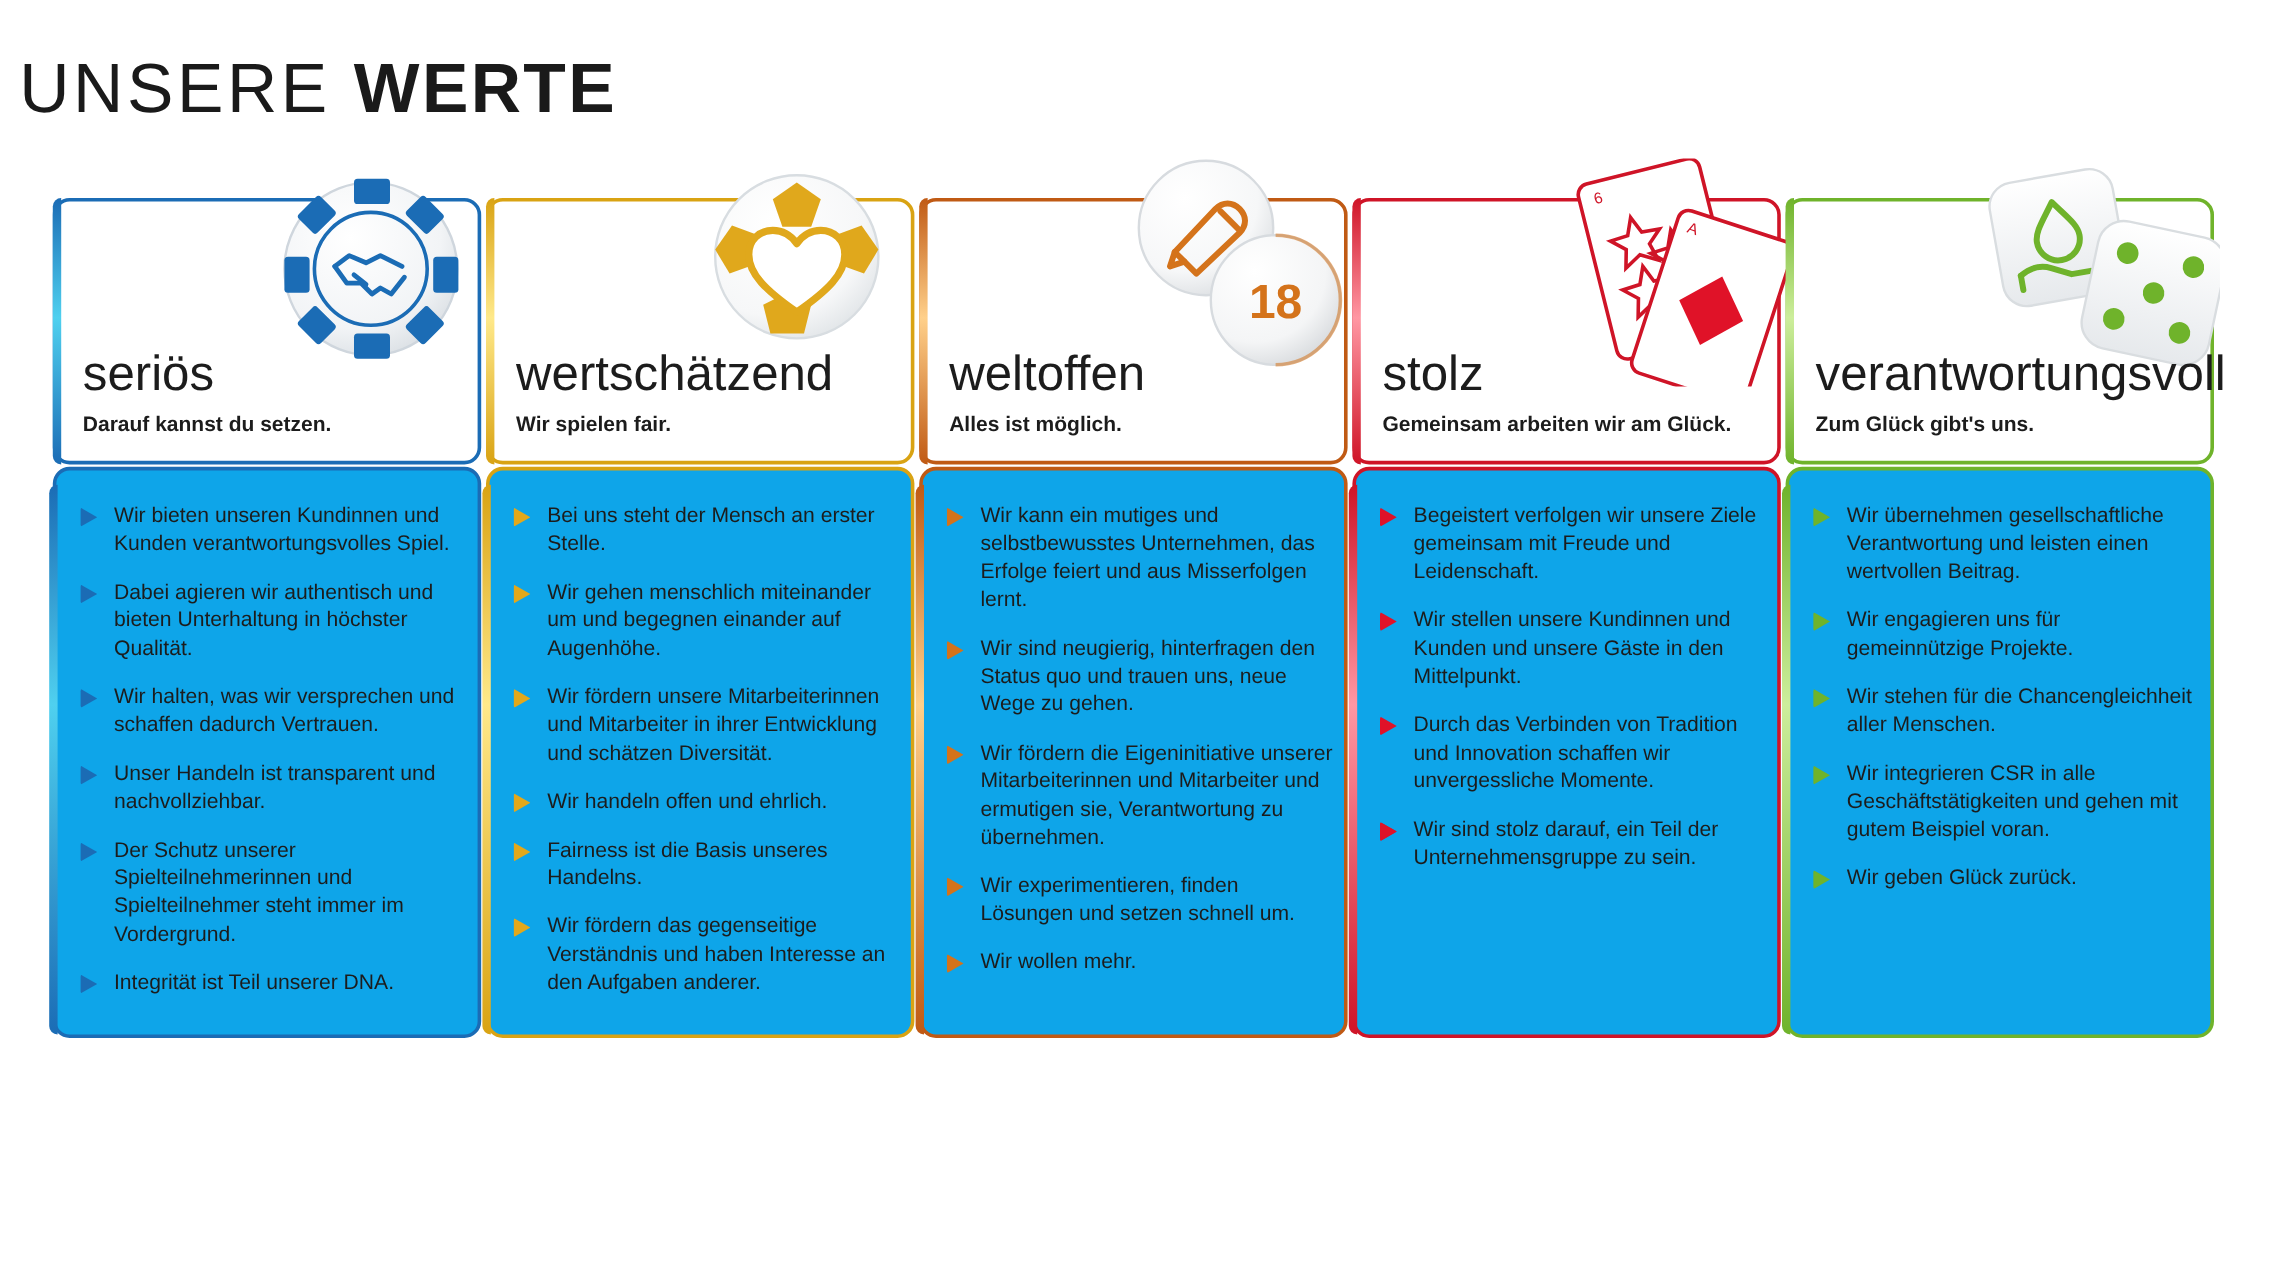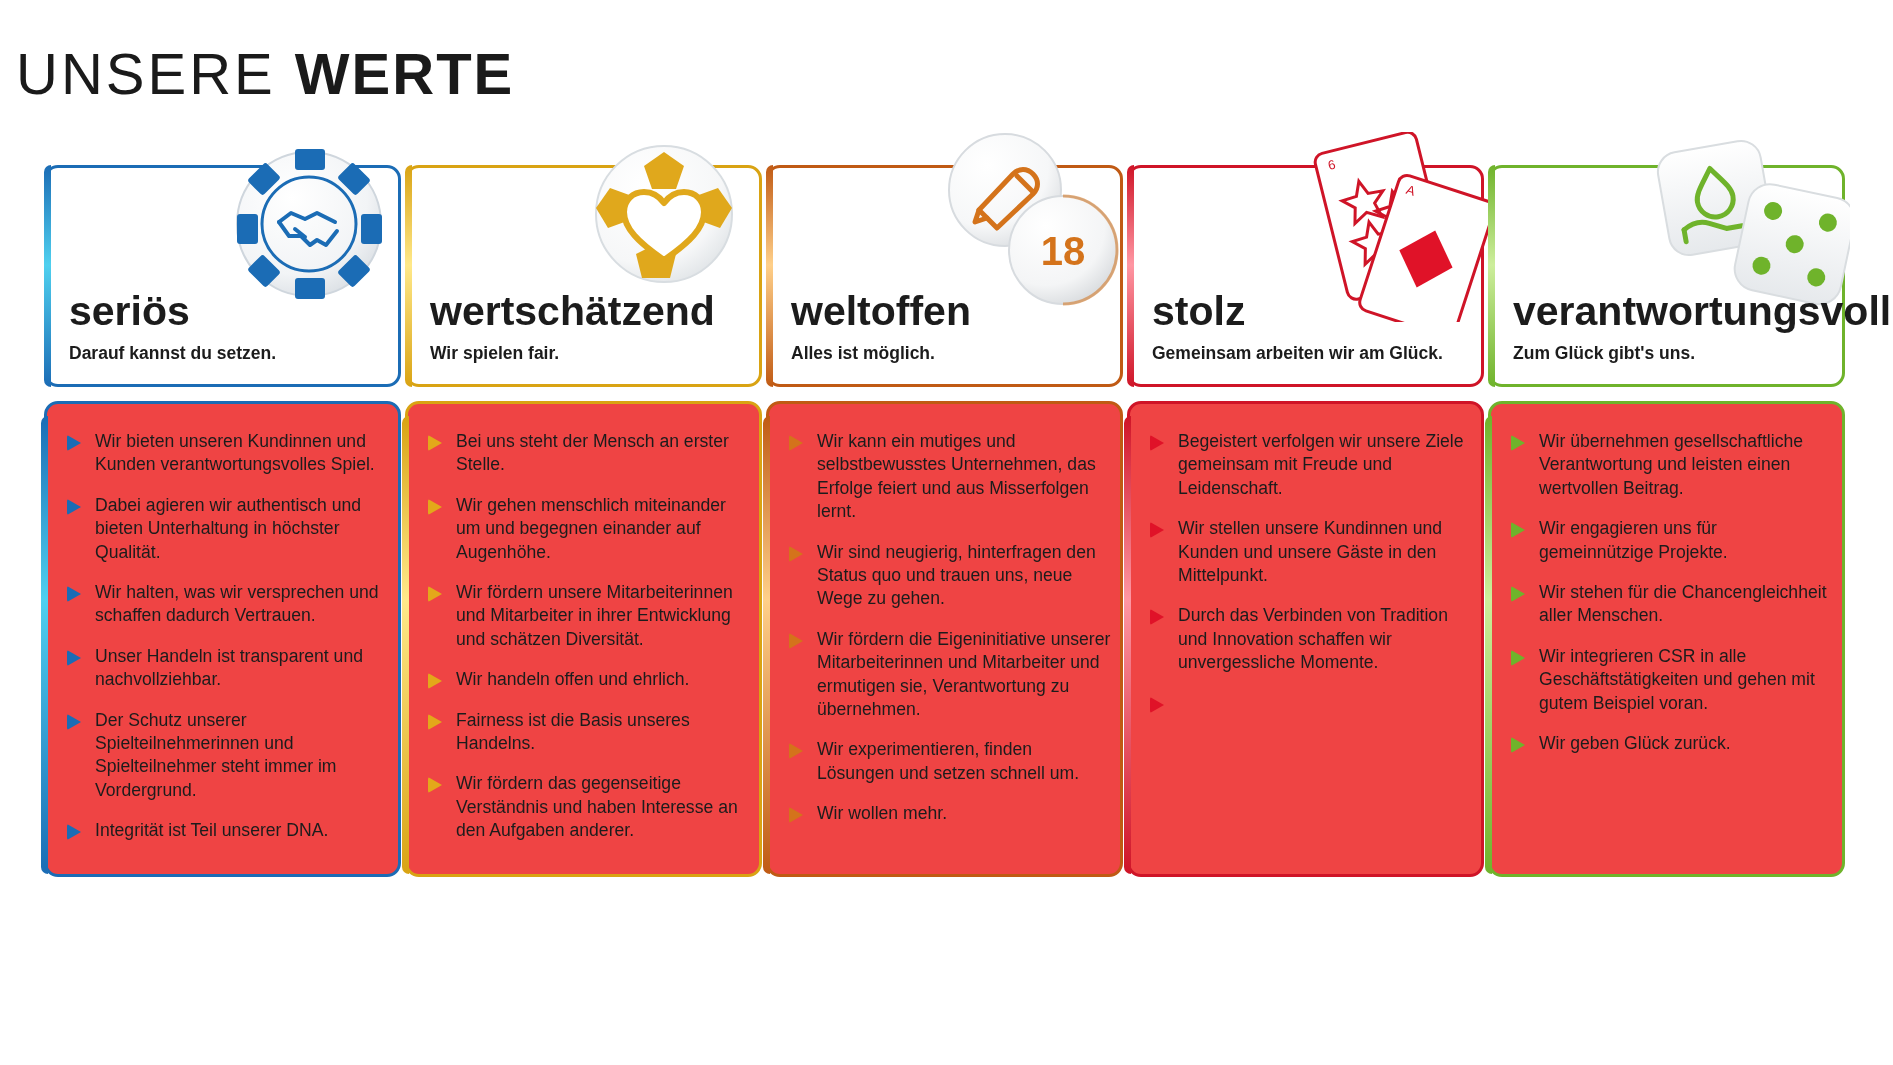--- a/index.html
+++ b/index.html
@@ -64,21 +64,21 @@
   }
   .head-inner {
     position: absolute;
     left: 22px;
     bottom: 20px;
     right: 14px;
     z-index: 3;
   }
   .head-title {
     font-size: 41px;
-    font-weight: 700;
+    font-weight: 400;
     color: #1c1c1c;
     line-height: 1.02;
     white-space: nowrap;
   }
   .head-sub {
     margin-top: 10px;
     font-size: 17.5px;
     font-weight: bold;
     color: #1c1c1c;
     white-space: nowrap;
@@ -90,25 +90,25 @@
     right: -8px;
     top: -36px;
     width: 215px;
     height: 190px;
     z-index: 2;
     pointer-events: none;
   }
 
   
   .body-card {
-    margin-top: 14px;
+    margin-top: 2px;
     min-height: 476px;
     border-radius: 14px;
     border: 3px solid #000;
-    background: #ef4444;
+    background: #0ea5e9;
     padding: 26px 7px 26px 18px;
   }
   .bullets {
     list-style: none;
     margin: 0;
     padding: 0;
   }
   .bullets li {
     position: relative;
     padding-left: 30px;
@@ -357,20 +357,21 @@
         </div>
       </div>
       <div class="body-card-wrap">
         <div class="edge-body"></div>
         <div class="body-card">
           <ul class="bullets">
             <li><span class="tri"></span><span>Begeistert verfolgen wir unsere Ziele gemeinsam mit Freude und Leidenschaft.</span></li>
             <li><span class="tri"></span><span>Wir stellen unsere Kundinnen und Kunden und unsere Gäste in den Mittelpunkt.</span></li>
             <li><span class="tri"></span><span>Durch das Verbinden von Tradition und Innovation schaffen wir unvergessliche Momente.</span></li>
             <li><span class="tri"></span></li>
+            <li><span class="tri"></span><span>Wir sind stolz darauf, ein Teil der Unternehmensgruppe zu sein.</span></li>
           </ul>
         </div>
       </div>
     </div>
 
     <div class="column c4">
       <div class="head-card">
         <div class="edge"></div>
         <div class="art">
           <svg viewBox="0 0 215 190" width="215" height="190">

